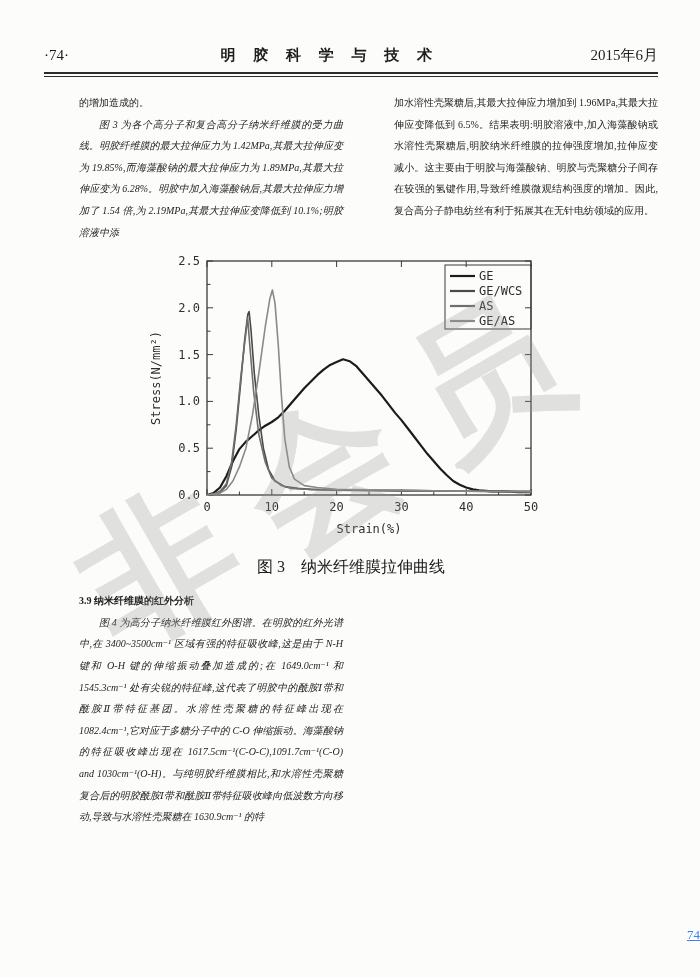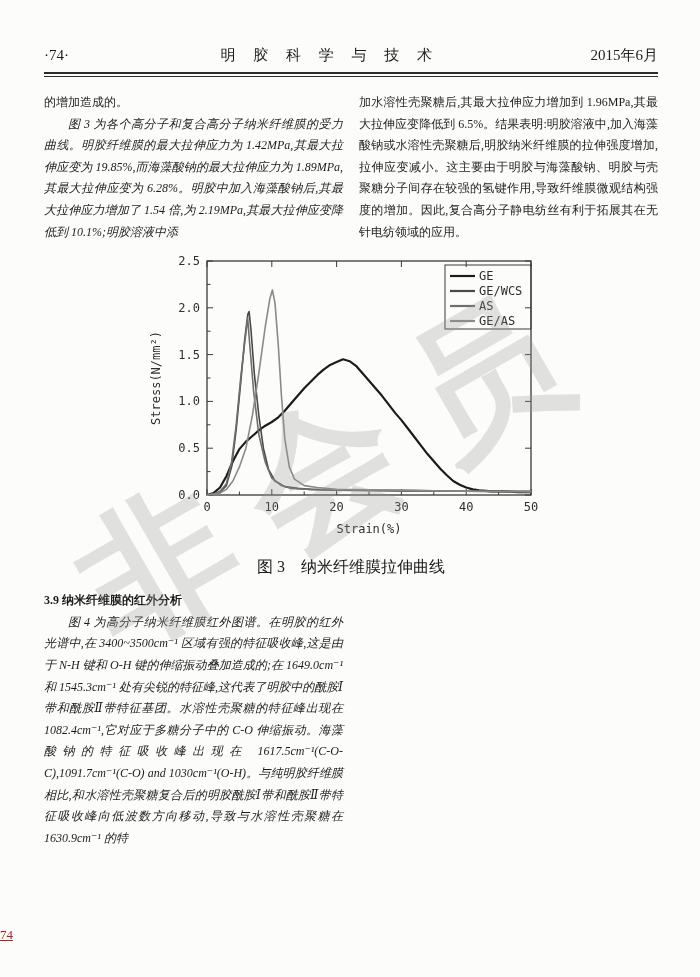--- a/index.html
+++ b/index.html
@@ -8,37 +8,37 @@
     background:#fcfcfa;
     font-family:"Liberation Serif","DejaVu Serif",serif;
     color:#1d1d1d; overflow:hidden;
   }
   .header{
     position:absolute; top:46px; left:44px; right:42px;
     display:flex; justify-content:space-between; align-items:baseline;
     font-size:15px;
     gap:48px;
   }
-  .journal-title{ letter-spacing:7px; font-weight:400; }
+  .journal-title{ letter-spacing:7px; font-weight:700; }
   .header-rule{
     position:absolute; top:72px; left:44px; right:42px; height:2px;
     border-top:2px solid #2c2c2c; border-bottom:1px solid #2c2c2c;
   }
   .content{ position:absolute; top:92px; left:44px; right:42px; }
   .two-col{ display:flex; justify-content:space-between; gap:16px; }
-  .col{ width:300px; font-size:12px; line-height:21.6px; text-align:justify; }
+  .col{ width:300px; font-size:10px; line-height:21.6px; text-align:justify;margin-left:35px; }
   .sec-heading{ font-weight:bold; }
   .indent{ text-indent:2em;font-style:italic; }
   .figure{ margin-top:8px; text-align:center; }
   .figure svg{ display:inline-block; }
   .fig-caption{ font-weight:normal; font-size:16px; margin-top:14px; }
   .row2{ margin-top:12px; }
   .footer{
     position:absolute; bottom:34px; left:0; width:100%;
-    text-align:left; font-size:13px; color:#b91c1c;text-decoration:underline;
+    text-align:right; font-size:13px; color:#3b82f6;text-decoration:underline;
   }
   .watermark{
     position:absolute; left:95px; top:505px; z-index:6;
     transform:rotate(-30deg); transform-origin:0 50%;
     font-size:150px; font-weight:700; letter-spacing:38px;
     color:rgba(150,150,150,0.28); white-space:nowrap;
     pointer-events:none; user-select:none;
     font-family:"Liberation Sans","DejaVu Sans",sans-serif;
   }
   .ct{ font-family:"DejaVu Sans Mono","Liberation Mono",monospace; font-size:12px; fill:#2e2e2e; }

